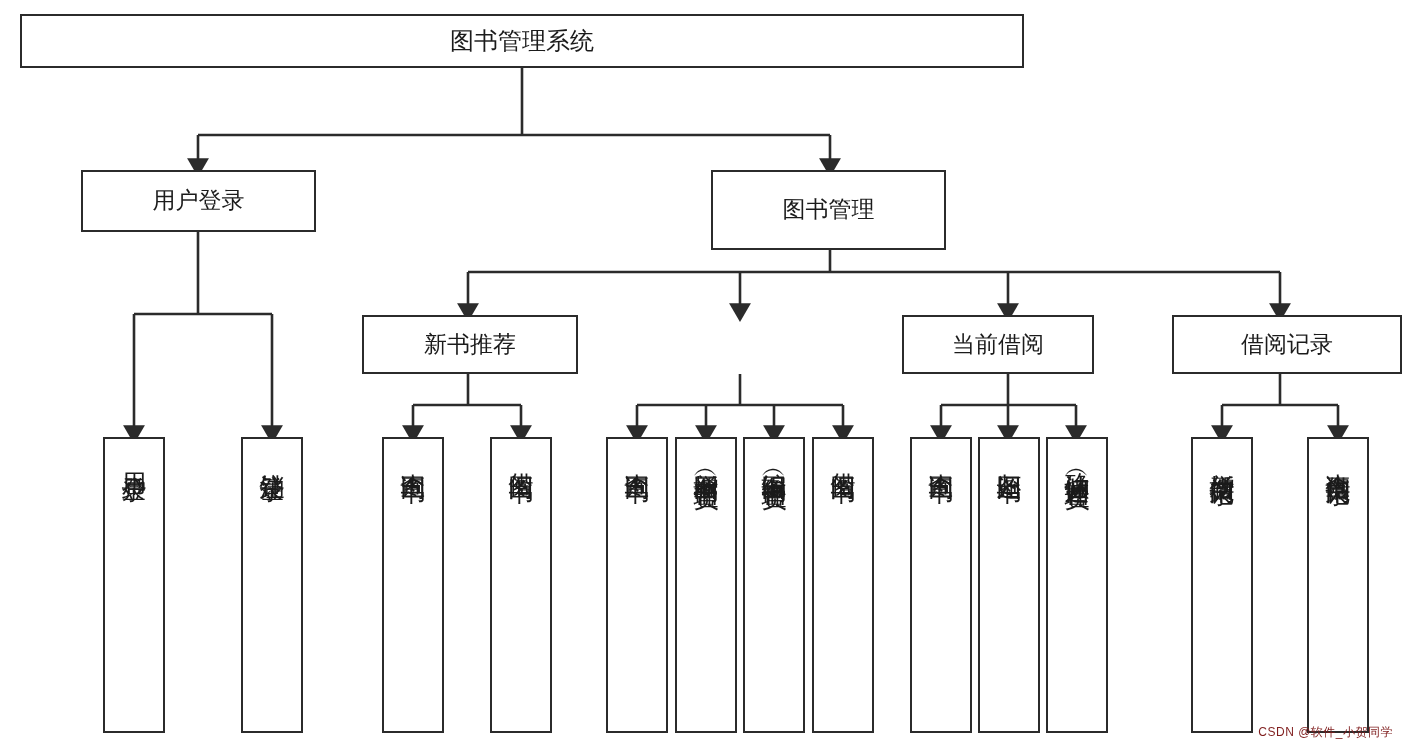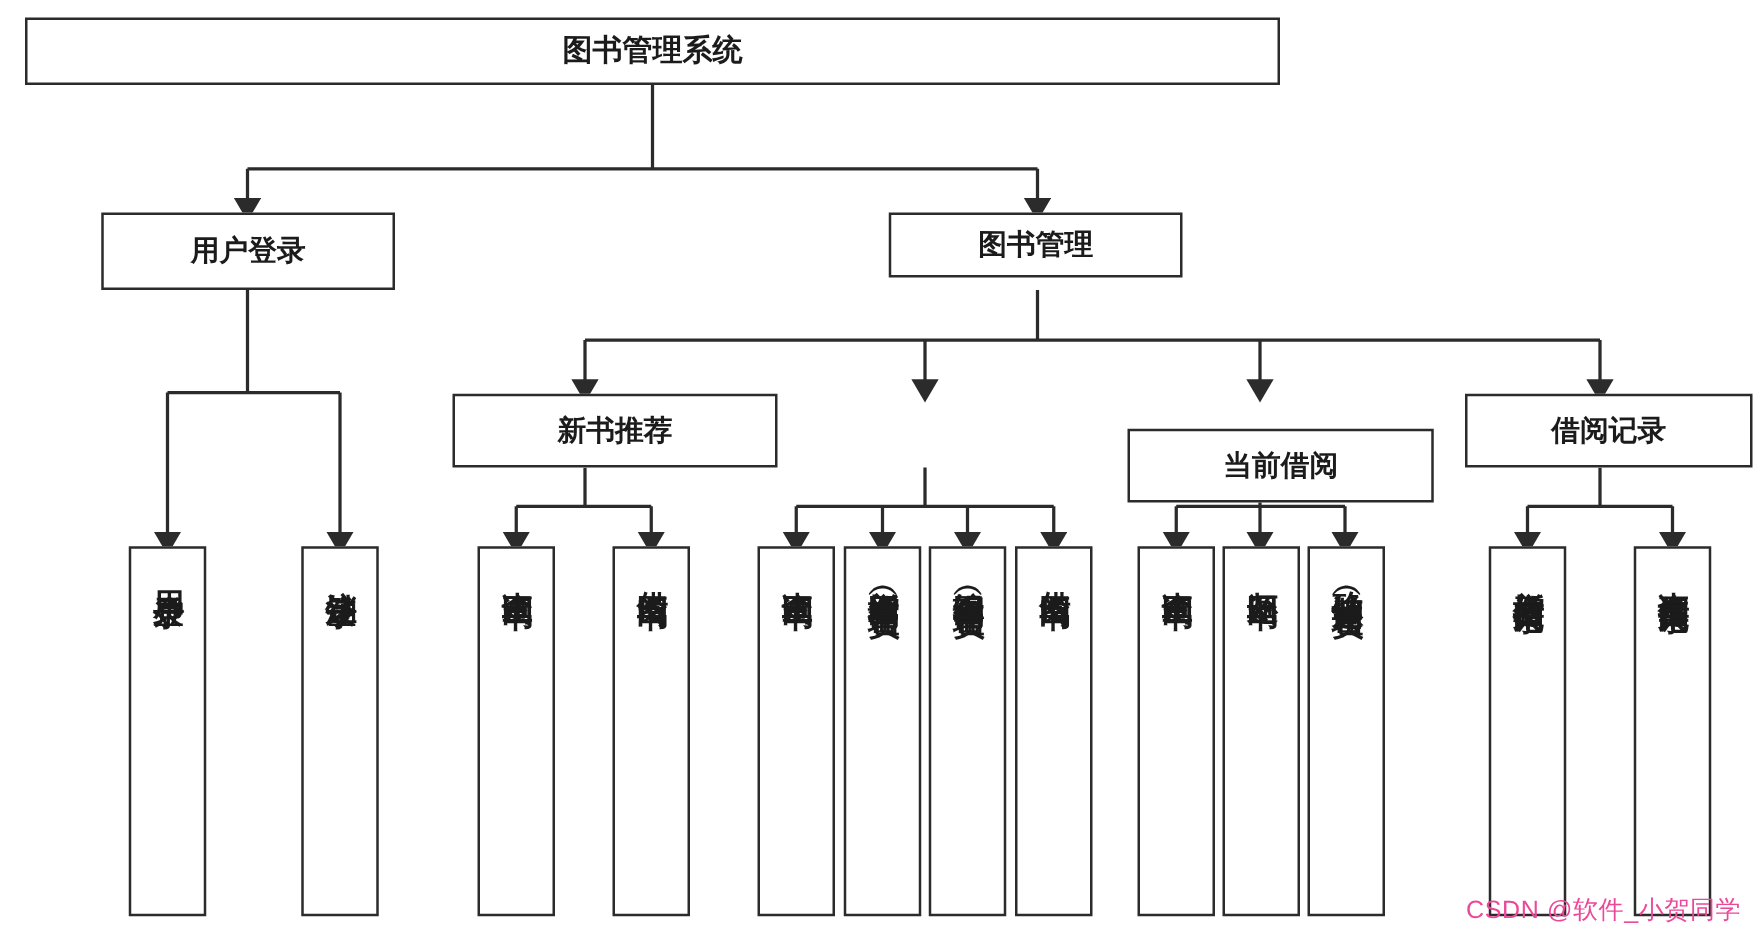--- a/index.html
+++ b/index.html
@@ -30,21 +30,20 @@
     display: flex;
     align-items: center;
     justify-content: center;
     color: #1b1b1b;
   }
   .node .label {
     display: block;
     text-align: left;
     line-height: 1.12;
     white-space: nowrap;
-    font-weight: bold;
   }
   .node.horiz .label {
     writing-mode: horizontal-tb;
     font-size: 23px;
   }
   .node.vert {
     align-items: flex-start;
     justify-content: center;
     padding-top: 14px;
   }
@@ -53,22 +52,22 @@
     text-orientation: upright;
     font-size: 25px;
     letter-spacing: 2px;
     line-height: 1;
   }
   #title-node .label { font-size: 24px; }
   .watermark {
     position: absolute;
     right: 12px;
     bottom: 6px;
-    font-size: 20px;
-    color: #ec4899;
+    font-size: 12px;
+    color: #7f1d1d;
     letter-spacing: 0.5px;
     white-space: nowrap;
   }
 </style>
 </head>
 <body>
 
 <div id="canvas">
 
   <svg class="wires" viewBox="0 0 1405 747">
@@ -121,28 +120,28 @@
     </g>
   </svg>
 
   <div class="node horiz" id="title-node" style="left:20px; top:14px; width:1004px; height:54px;">
     <span class="label">图书管理系统</span>
   </div>
 
   <div class="node horiz" style="left:81px; top:170px; width:235px; height:62px;">
     <span class="label">用户登录</span>
   </div>
-  <div class="node horiz" style="left:711px; top:170px; width:235px; height:52px;">
+  <div class="node horiz" style="left:711px; top:170px; width:235px; height:80px;">
     <span class="label">图书管理</span>
   </div>
 
-  <div class="node horiz" style="left:362px; top:315px; width:260px; height:59px;">
+  <div class="node horiz" style="left:362px; top:315px; width:216px; height:59px;">
     <span class="label">新书推荐</span>
   </div>
-  <div class="node horiz" style="left:902px; top:315px; width:245px; height:59px;margin-top:28px;">
+  <div class="node horiz" style="left:902px; top:315px; width:192px; height:59px;">
     <span class="label">当前借阅</span>
   </div>
   <div class="node horiz" style="left:1172px; top:315px; width:230px; height:59px;">
     <span class="label">借阅记录</span>
   </div>
 
   <div class="node vert" style="left:103px; top:437px; width:62px; height:296px;">
     <span class="label">用户登录</span>
   </div>
   <div class="node vert" style="left:241px; top:437px; width:62px; height:296px;">

